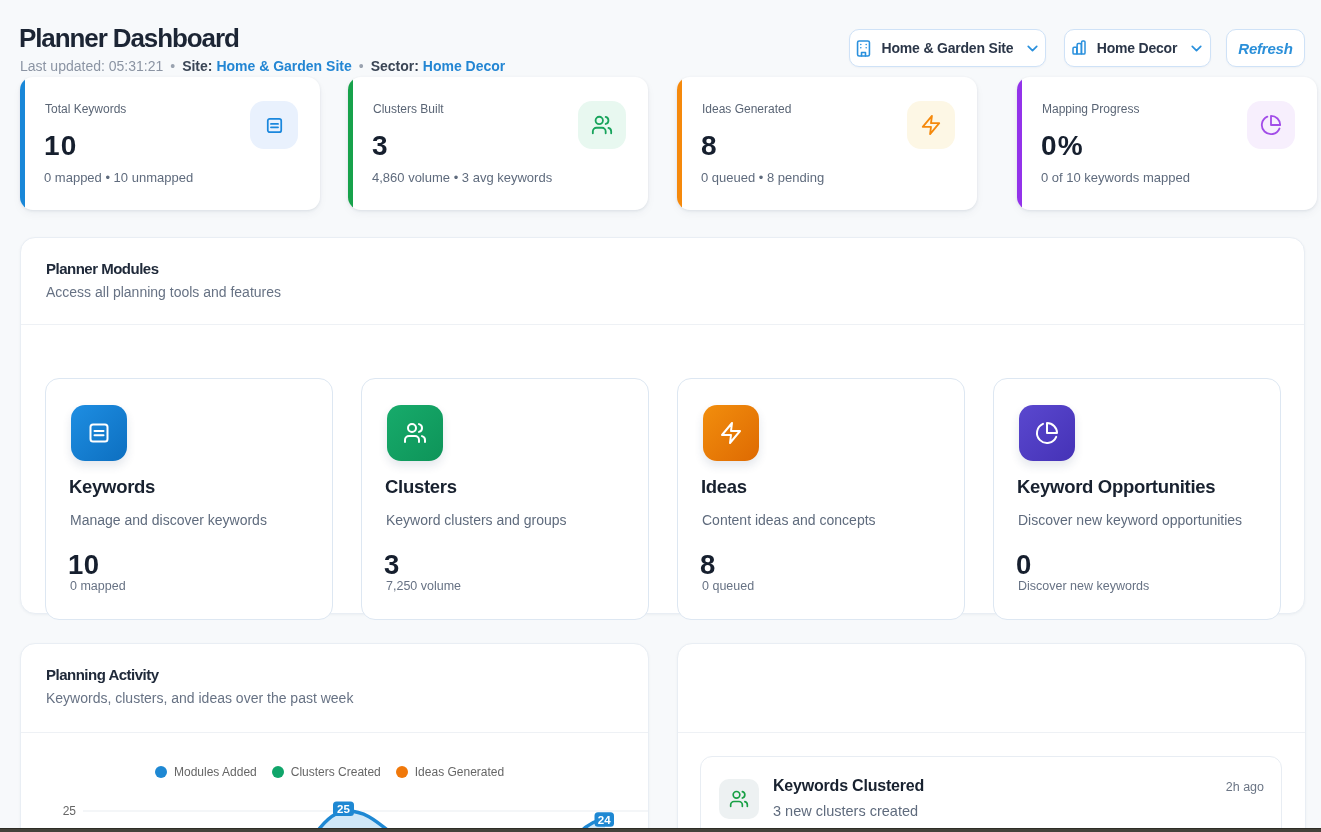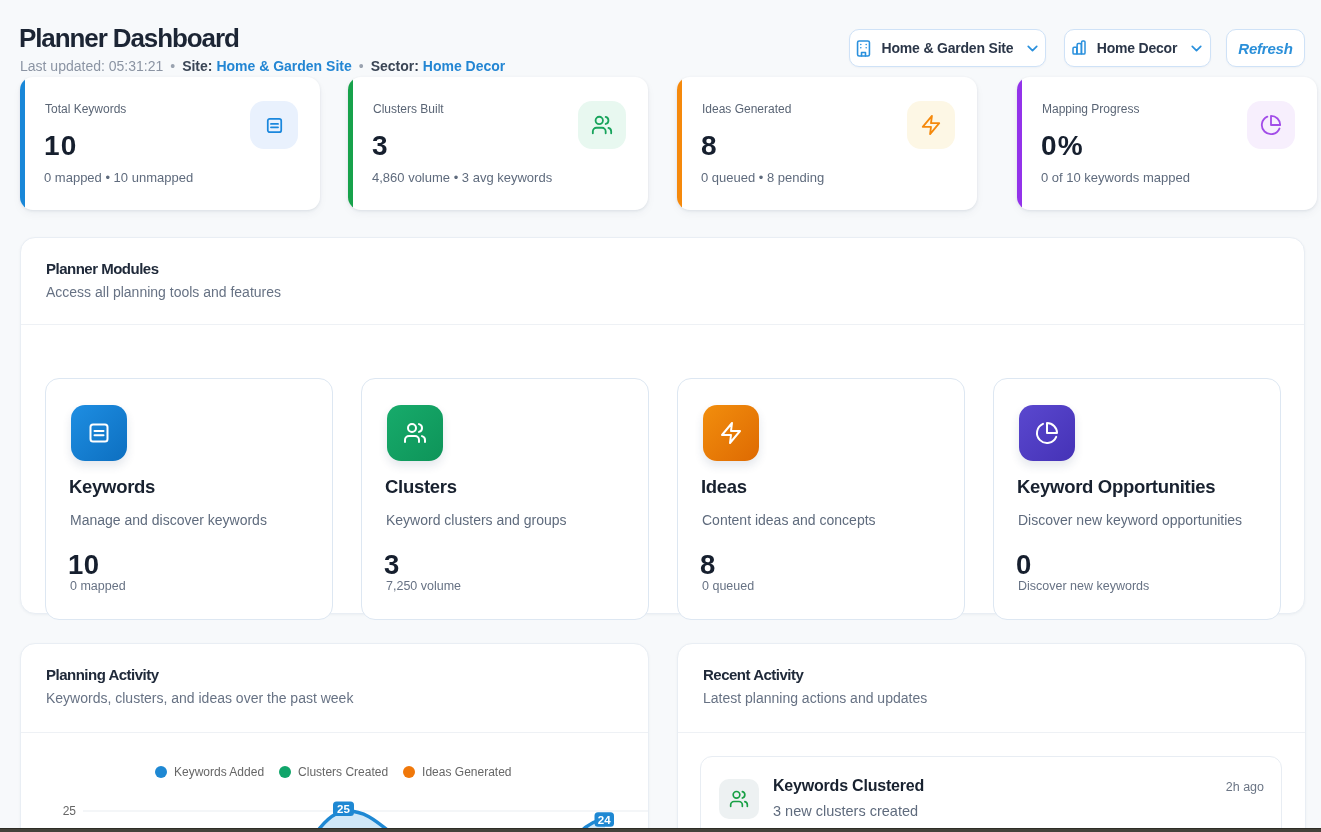--- a/index.html
+++ b/index.html
@@ -175,30 +175,26 @@
 </div>
 
 <div class="bcard" style="left:20px;">
   <div style="position:absolute; left:25px; top:22px;">
     <div class="sechead-t">Planning Activity</div>
     <div class="sechead-s">Keywords, clusters, and ideas over the past week</div>
   </div>
   <div class="divline" style="top:88px;"></div>
 </div>
 <div class="bcard" style="left:677px;">
-  <div style="position:absolute; left:25px; top:22px;">
-    <div class="sechead-t">Recent Activity</div>
-    <div class="sechead-s">Latest planning actions and updates</div>
-  </div>
   <div class="divline" style="top:88px;"></div>
 </div>
 
 <div class="legend" style="left:155px;">
   <span class="ld" style="background:#1e88d3;"></span>
-    <span>Keywords Added</span>
+    <span>Modules Added</span>
   <span class="ld" style="background:#10a56a; margin-left:15px;"></span>
     <span>Clusters Created</span>
   <span class="ld" style="background:#f0780a; margin-left:15px;"></span>
     <span>Ideas Generated</span>
 </div>
 
 <svg class="abs" style="left:20px; top:740px;" width="629" height="92" viewBox="0 0 629 92">
   <line x1="63" y1="71" x2="628" y2="71" stroke="#e9edf1" stroke-width="1.2"></line>
   <text x="56" y="75" font-size="12" fill="#666" text-anchor="end" font-family="Liberation Sans, sans-serif">25</text>
   <path d="M294 96 C310 72.5 322 71 327 71 C345 71 355 80 375 96 L375 96 L294 96 Z" fill="#cfe7f7"></path>

